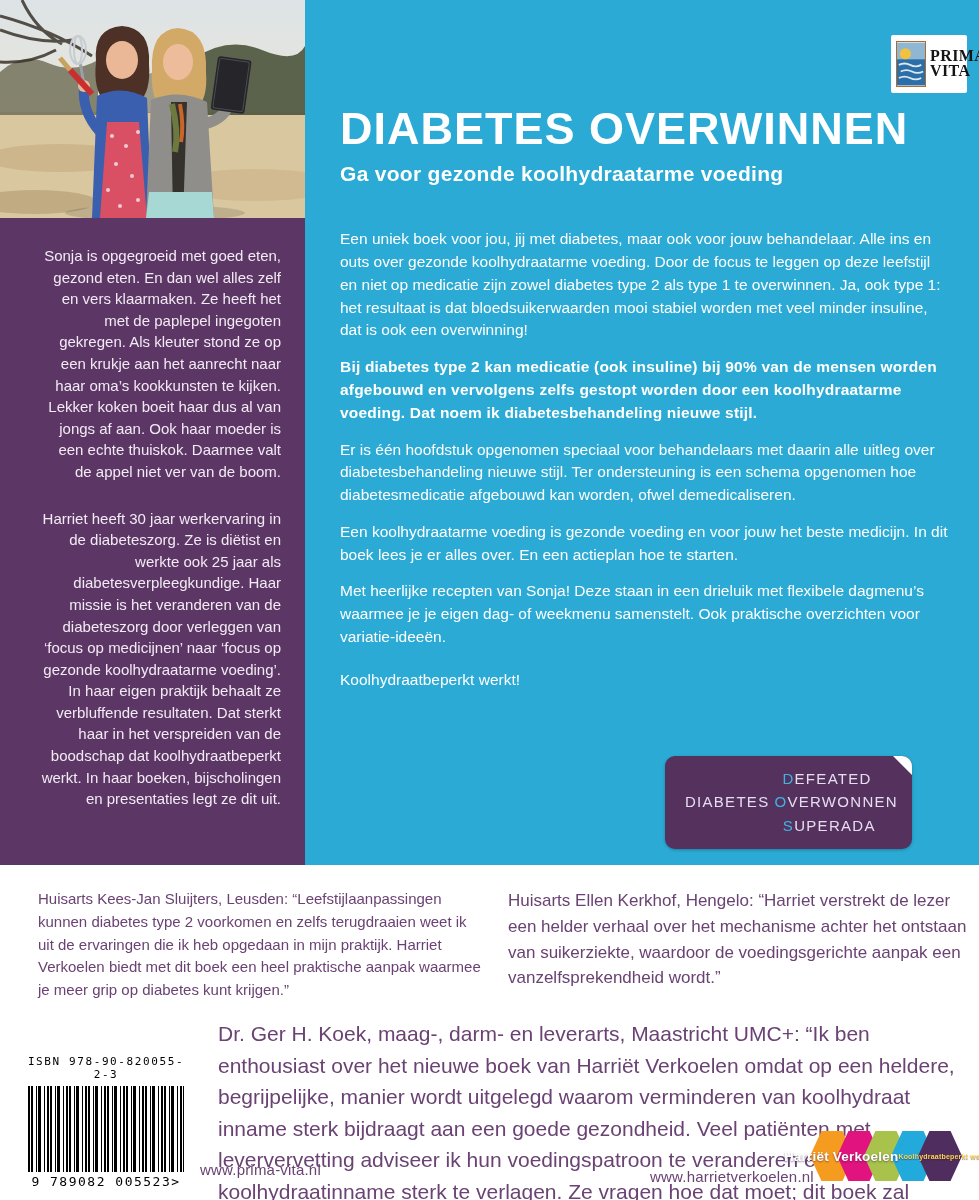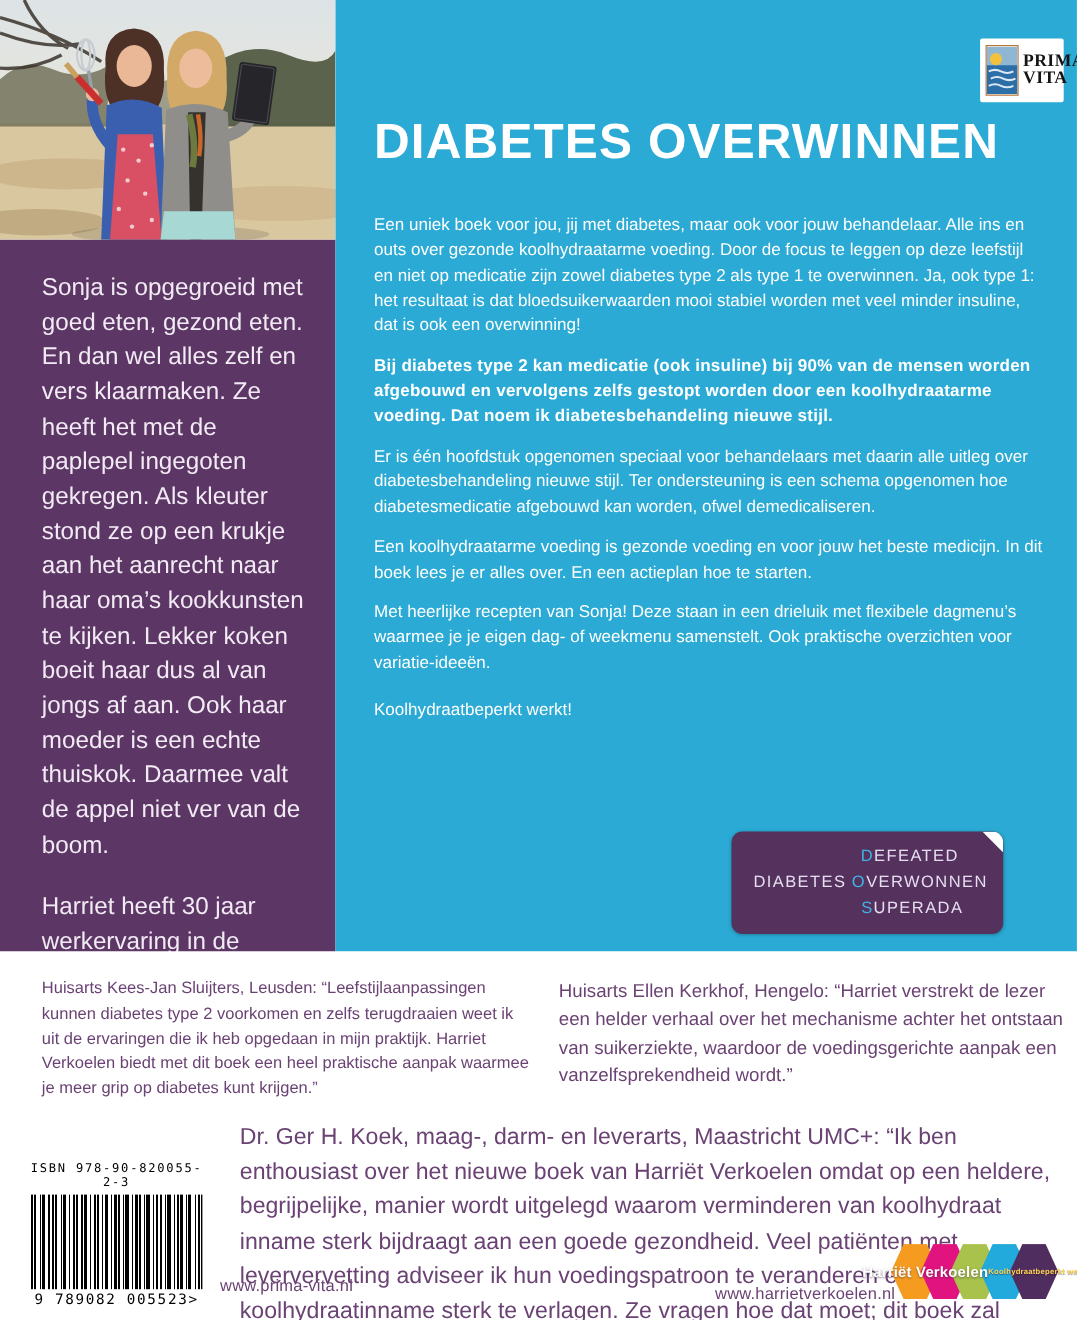--- a/index.html
+++ b/index.html
@@ -8,21 +8,21 @@
   }
   *{margin:0;padding:0;box-sizing:border-box;}
   body{background:#888;font-family:"Liberation Sans",sans-serif;}
   #page{position:relative;width:979px;height:1200px;background:#fff;overflow:hidden;margin:0 auto;}
 
   
   .photo{position:absolute;left:0;top:0;width:305px;height:218px;display:block;}
 
   
   .left-col{position:absolute;left:0;top:218px;width:305px;height:647px;background:var(--purple);
-    color:#f2eaf4;padding:27px 24px 0 38px;font-size:22px;line-height:1.44;}
+    color:#f2eaf4;padding:27px 24px 0 38px;font-size:15px;line-height:1.44;text-align:right;}
   .left-col p + p{margin-top:25px;}
 
   
   .right-col{position:absolute;left:305px;top:0;width:674px;height:865px;background:var(--teal);
     color:#fff;padding:0 30px 0 35px;}
   .publisher-logo{position:absolute;top:35px;right:12px;width:76px;height:58px;background:#fff;
     border-radius:2px;display:flex;align-items:center;gap:4px;padding:5px 4px 5px 5px;}
   .publisher-art{width:30px;height:46px;flex:0 0 auto;border:1px solid #b06a2a;}
   .publisher-text{font-family:"Liberation Serif",serif;font-weight:700;font-size:16px;line-height:.92;
     color:#141414;letter-spacing:.4px;}
@@ -149,20 +149,21 @@
         <circle cx="9" cy="12" r="6" fill="#f2c23e"></circle>
         <path d="M2 24 Q8 21 14 24 T26 24 M4 31 Q10 28 16 31 T28 31 M2 38 Q8 35 14 38 T26 38" stroke="#dce9f2" stroke-width="2" fill="none"></path>
       </svg>
       <div class="publisher-text">
         <div>PRIMA</div>
         <div>VITA</div>
       </div>
     </div>
 
     <h1 class="title">DIABETES OVERWINNEN</h1>
+    <h2 class="subtitle">Ga voor gezonde koolhydraatarme voeding</h2>
 
     <div class="body-copy">
       <p>Een uniek boek voor jou, jij met diabetes, maar ook voor jouw behandelaar. Alle ins en outs over gezonde koolhydraatarme voeding. Door de focus te leggen op deze leefstijl en niet op medicatie zijn zowel diabetes type 2 als type 1 te overwinnen. Ja, ook type 1: het resultaat is dat bloedsuikerwaarden mooi stabiel worden met veel minder insuline, dat is ook een overwinning!</p>
       <p class="bold">Bij diabetes type 2 kan medicatie (ook insuline) bij 90% van de mensen worden afgebouwd en vervolgens zelfs gestopt worden door een koolhydraatarme voeding. Dat noem ik diabetesbehandeling nieuwe stijl.</p>
       <p>Er is één hoofdstuk opgenomen speciaal voor behandelaars met daarin alle uitleg over diabetesbehandeling nieuwe stijl. Ter ondersteuning is een schema opgenomen hoe diabetesmedicatie afgebouwd kan worden, ofwel demedicaliseren.</p>
       <p>Een koolhydraatarme voeding is gezonde voeding en voor jouw het beste medicijn. In dit boek lees je er alles over. En een actieplan hoe te starten.</p>
       <p>Met heerlijke recepten van Sonja! Deze staan in een drieluik met flexibele dagmenu’s waarmee je je eigen dag- of weekmenu samenstelt. Ook praktische overzichten voor variatie-ideeën.</p>
     </div>
     <p class="closing">Koolhydraatbeperkt werkt!</p>
 

